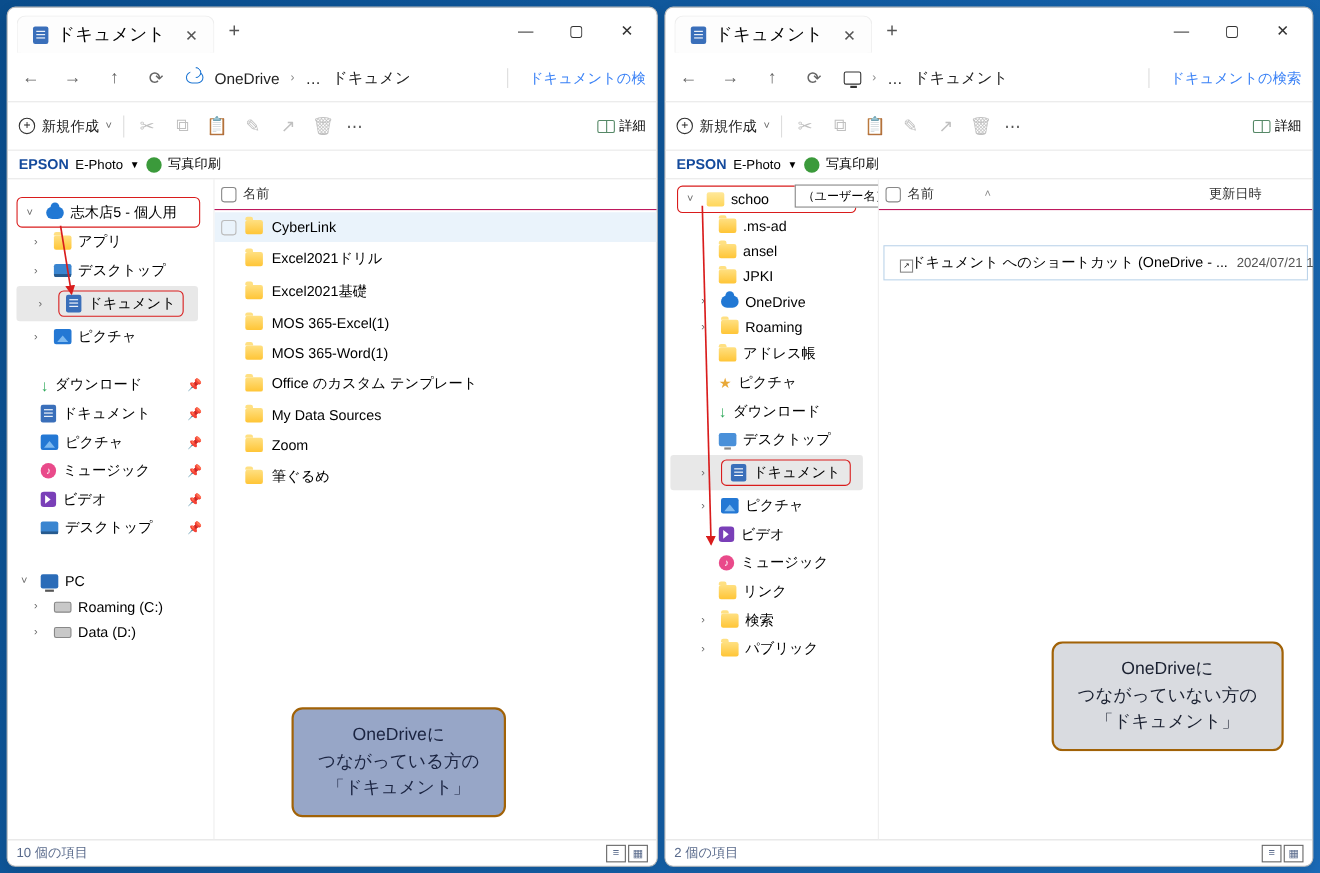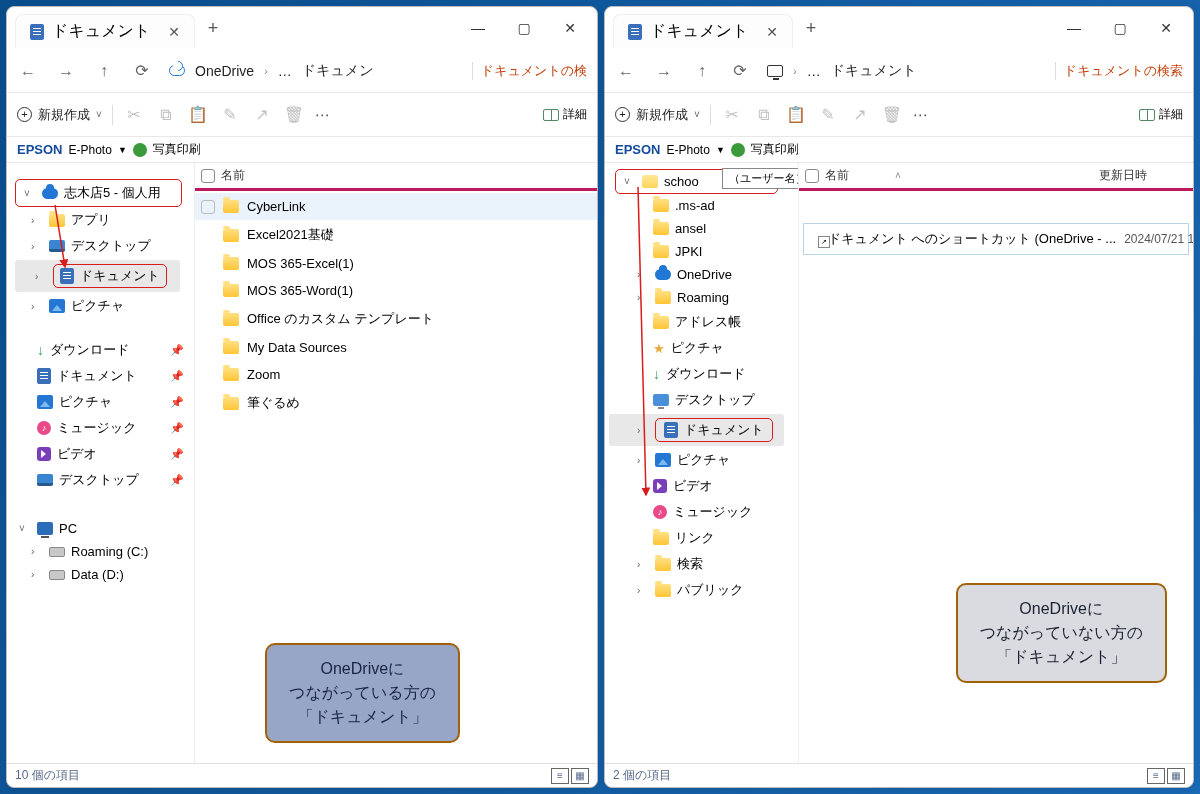--- a/index.html
+++ b/index.html
@@ -10,42 +10,42 @@
 .titlebar{display:flex;align-items:center;height:42px;padding:0 4px;}
 .tab{display:flex;align-items:center;gap:8px;padding:6px 14px;border-radius:8px 8px 0 0;background:#fdfdfd;margin-left:4px;min-width:180px;border-top:1px solid #eee;border-left:1px solid #eee;border-right:1px solid #eee;margin-top:6px;}
 .tab .close{margin-left:auto;color:#555;font-size:14px;}
 .newtab{width:36px;display:flex;align-items:center;justify-content:center;color:#555;font-size:18px;}
 .winctrl{margin-left:auto;display:flex;}
 .winctrl div{width:46px;height:38px;display:flex;align-items:center;justify-content:center;color:#333;font-size:14px;}
 .addrbar{display:flex;align-items:center;height:44px;padding:0 10px;gap:16px;border-bottom:1px solid #e8e8e8;}
 .navbtn{color:#666;font-size:16px;width:22px;text-align:center;}
 .crumbs{display:flex;align-items:center;gap:10px;flex:1;font-size:14px;color:#222;}
 .crumbs .sep{color:#888;font-size:11px;}
-.search{color:#c2410c;font-size:13px;padding-left:8px;border-left:1px solid #ddd;}
+.search{color:#3b82f6;font-size:13px;padding-left:19px;border-left:1px solid #ddd;}
 .toolbar{display:flex;align-items:center;height:44px;padding:0 10px;gap:10px;border-bottom:1px solid #e8e8e8;}
 .newbtn{display:flex;align-items:center;gap:6px;font-size:13px;color:#222;}
 .newbtn .plus{border:1.3px solid #333;border-radius:50%;width:15px;height:15px;display:flex;align-items:center;justify-content:center;font-size:11px;line-height:1;}
 .tbicon{color:#8fb5d9;font-size:16px;width:22px;text-align:center;}
 .tbicon.dis{color:#c0c0c0;}
 .dots{color:#555;font-size:15px;letter-spacing:1px;}
 .detail{margin-left:auto;display:flex;align-items:center;gap:4px;font-size:12px;}
 .detail .ic{width:16px;height:12px;border:1px solid #586;border-radius:2px;display:inline-block;position:relative;}
 .detail .ic::after{content:"";position:absolute;left:7px;top:0;bottom:0;width:1px;background:#586;}
 .epsonbar{display:flex;align-items:center;height:26px;padding:2px 10px;gap:6px;font-size:12px;border-bottom:1px solid #e8e8e8;}
 .epsonbar .brand{color:#144a9c;font-weight:700;font-size:13px;}
 .epsonbar .gdot{width:14px;height:14px;background:#3b9a3b;border-radius:50%;}
 .body{display:flex;flex:1;min-height:0;}
 .side{width:188px;border-right:1px solid #eee;overflow-y:auto;padding:6px 0 6px 4px;font-size:13px;}
 .sitem{display:flex;align-items:center;gap:6px;padding:4px 4px 4px 8px;white-space:nowrap;cursor:pointer;}
 .sitem .exp{width:12px;color:#666;font-size:10px;}
 .sitem.sel{background:#e8e8e8;border-radius:3px;}
 .hl{border:1.5px solid #d91c1c;border-radius:5px;}
 .pin{margin-left:auto;color:#888;font-size:11px;margin-right:6px;}
 .main{flex:1;display:flex;flex-direction:column;position:relative;min-width:0;}
-.colhdr{display:flex;align-items:center;height:28px;padding:0 6px;font-size:12px;color:#333;border-bottom:3px solid #be185d;gap:6px;text-align:right;}
+.colhdr{display:flex;align-items:center;height:28px;padding:0 6px;font-size:12px;color:#333;border-bottom:1px solid #be185d;gap:6px;text-align:right;}
 .colhdr .chk{width:14px;height:14px;border:1px solid #888;border-radius:3px;}
 .filelist{flex:1;overflow:auto;padding:2px 0;}
 .frow{display:flex;align-items:center;gap:8px;padding:6px 6px 6px 6px;font-size:13px;}
 .frow .chk{width:14px;height:14px;border:1px solid #bbb;border-radius:3px;opacity:0;}
 .fname{white-space:nowrap;}
 .status{height:24px;border-top:1px solid #e0e0e0;display:flex;align-items:center;padding:0 8px;font-size:12px;color:#5a6b8c;}
 .status .vbtns{margin-left:auto;display:flex;gap:2px;}
 .status .vb{width:18px;height:16px;border:1px solid #666;font-size:10px;display:flex;align-items:center;justify-content:center;}
 
 .ic-folder{width:16px;height:13px;background:linear-gradient(#ffe082,#ffc536);border-radius:2px;position:relative;}
@@ -242,20 +242,25 @@
       </div>
       <div class="filelist" id="leftlist">
           <div class="frow" style="background: rgb(234, 243, 251);">
             <span class="chk" style="opacity: 1;"></span>
             <span class="ic-folder"></span>
             <span class="fname">CyberLink</span>
           </div>
           <div class="frow">
             <span class="chk"></span>
             <span class="ic-folder"></span>
+            <span class="fname">Excel2021ドリル</span>
+          </div>
+          <div class="frow">
+            <span class="chk"></span>
+            <span class="ic-folder"></span>
             <span class="fname">Excel2021基礎</span>
           </div>
           <div class="frow">
             <span class="chk"></span>
             <span class="ic-folder"></span>
             <span class="fname">MOS 365-Excel(1)</span>
           </div>
           <div class="frow">
             <span class="chk"></span>
             <span class="ic-folder"></span>

